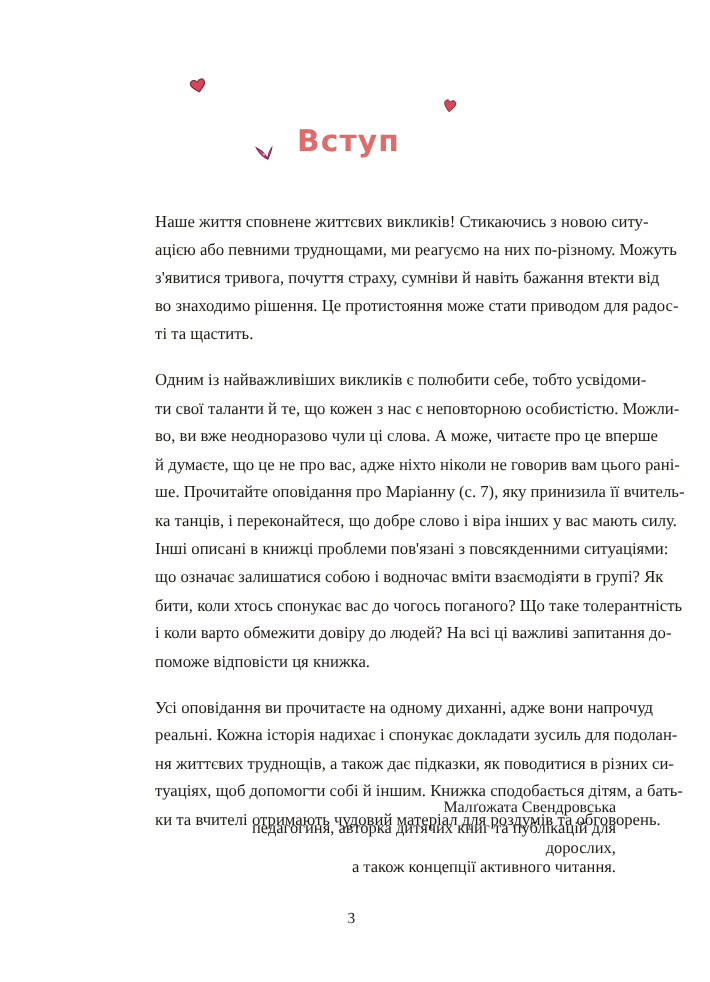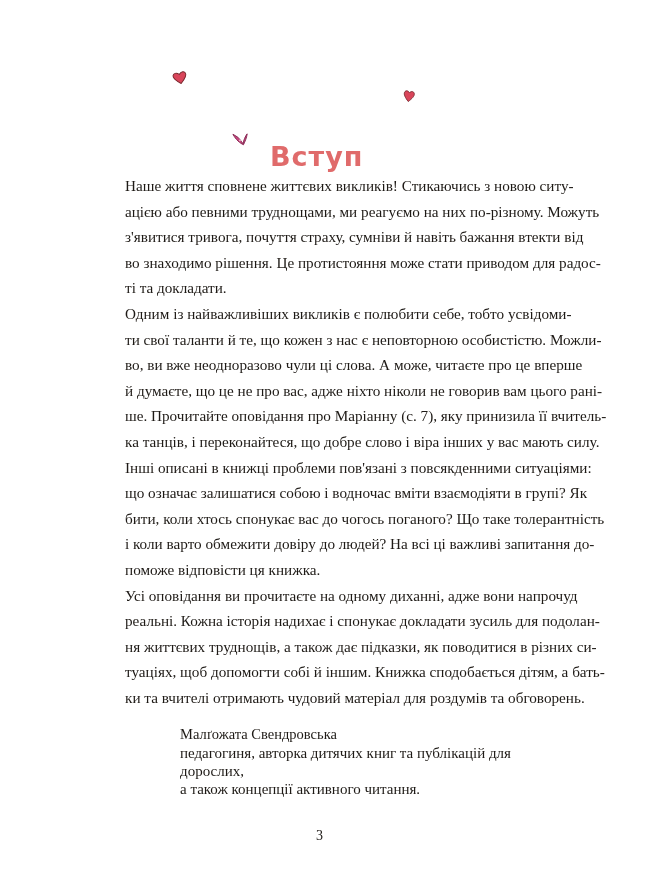--- a/index.html
+++ b/index.html
@@ -2,33 +2,33 @@
 <html><head>
 <meta charset="utf-8">
 <style>
   html, body { margin: 0; padding: 0; background: #ffffff; }
   body { width: 645px; height: 893px; position: relative; overflow: hidden; }
   .page { position: absolute; left: 0; top: 0; width: 645px; height: 893px; background: #fff; }
   .heart { position: absolute; width: 16px; height: 16px; }
   .heading {
     position: absolute; left: 270px; top: 113px; width: 120px;
     font-family: "DejaVu Sans", sans-serif; font-size: 27px; font-weight: bold;
-    color: #e06b6b; letter-spacing: 1px; margin-top: 28px;
+    color: #e06b6b; letter-spacing: 1px;
   }
   .body-text {
     position: absolute; left: 103px; top: 173px; width: 438px;
     font-family: "Liberation Serif", serif; font-size: 15.2px; line-height: 25.6px;
     color: #1e1a16; text-align: justify; hyphens: manual;
   }
-  .para { margin: 0; text-indent: 22px; }
+  .para { margin: 16px; text-indent: 22px; }
   .line { display: block; text-align: justify; text-align-last: justify; white-space: nowrap; }
   .line.last { text-align-last: left; }
   .signature {
     position: absolute; left: 180px; top: 724px; width: 380px;
-    font-family: "Liberation Serif", serif; color: #1e1a16; text-align: left;
+    font-family: "Liberation Serif", serif; color: #1e1a16; text-align: right;
   }
   .sig-name { font-size: 14.5px; line-height: 20px; display: block; }
   .sig-desc { font-size: 15px; line-height: 18px; display: block; }
   .page-number {
     position: absolute; left: 316px; top: 828px;
     font-family: "Liberation Serif", serif; font-size: 14px; color: #1e1a16;
   }
 </style>
 </head>
 <body>
@@ -47,21 +47,21 @@
   </svg>
 
   <div class="heading">Вступ</div>
 
   <div class="body-text">
     <p class="para">
       <span class="line">Наше життя сповнене життєвих викликів! Стикаючись з новою ситу-</span>
       <span class="line">ацією або певними труднощами, ми реагуємо на них по-різному. Можуть</span>
       <span class="line">з'явитися тривога, почуття страху, сумніви й навіть бажання втекти від</span>
       <span class="line">во знаходимо рішення. Це протистояння може стати приводом для радос-</span>
-      <span class="line last">ті та докладати.</span>
+      <span class="line last">ті та щастить.</span>
     </p>
     <p class="para">
       <span class="line">Одним із найважливіших викликів є полюбити себе, тобто усвідоми-</span>
       <span class="line">ти свої таланти й те, що кожен з нас є неповторною особистістю. Можли-</span>
       <span class="line">во, ви вже неодноразово чули ці слова. А може, читаєте про це вперше</span>
       <span class="line">й думаєте, що це не про вас, адже ніхто ніколи не говорив вам цього рані-</span>
       <span class="line">ше. Прочитайте оповідання про Маріанну (с. 7), яку принизила її вчитель-</span>
       <span class="line">ка танців, і переконайтеся, що добре слово і віра інших у вас мають силу.</span>
       <span class="line">Інші описані в книжці проблеми пов'язані з повсякденними ситуаціями:</span>
       <span class="line">що означає залишатися собою і водночас вміти взаємодіяти в групі? Як</span>

